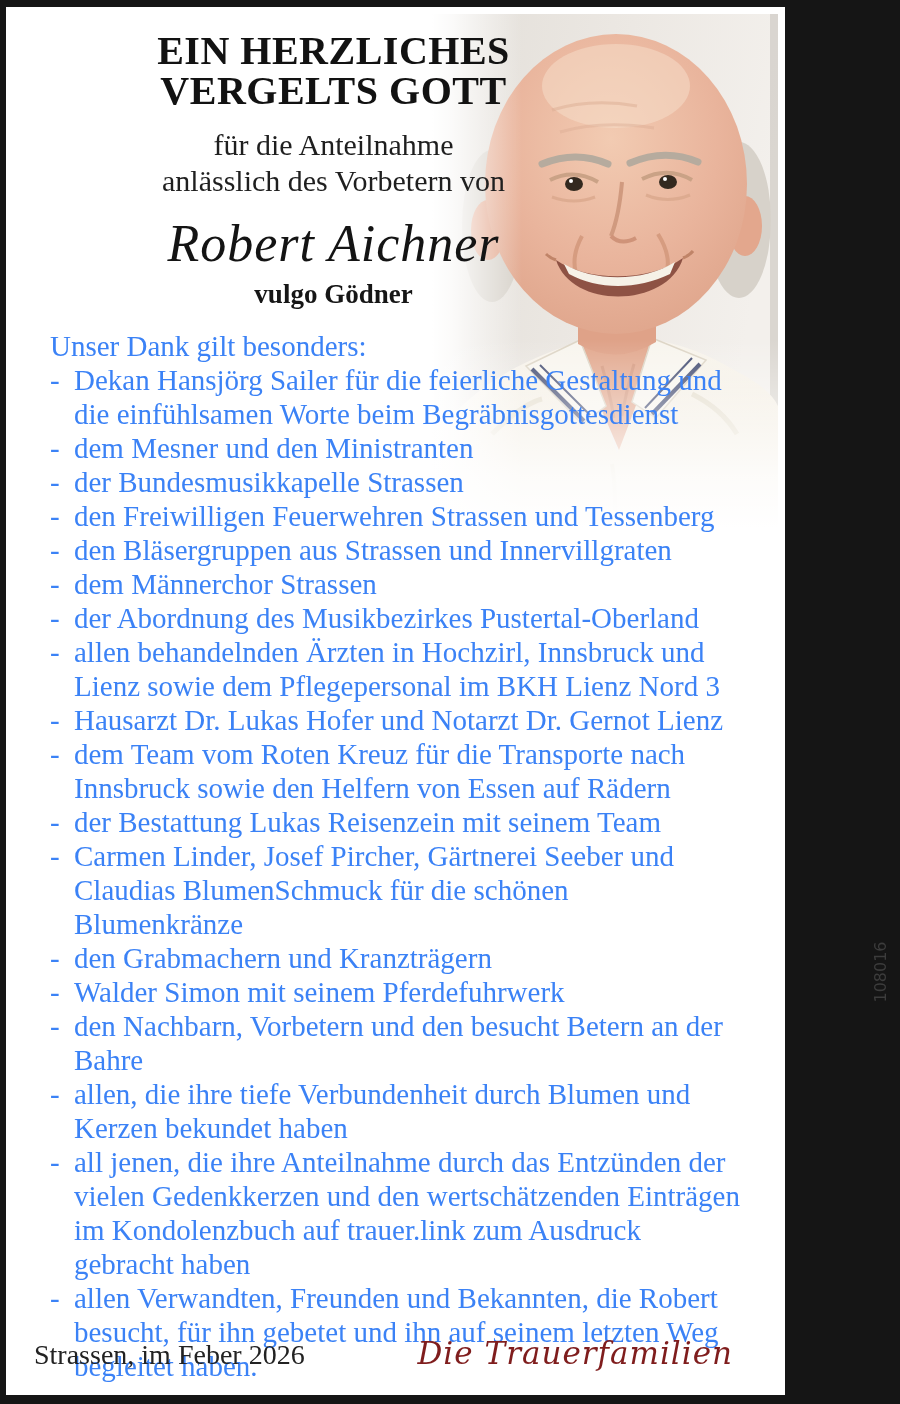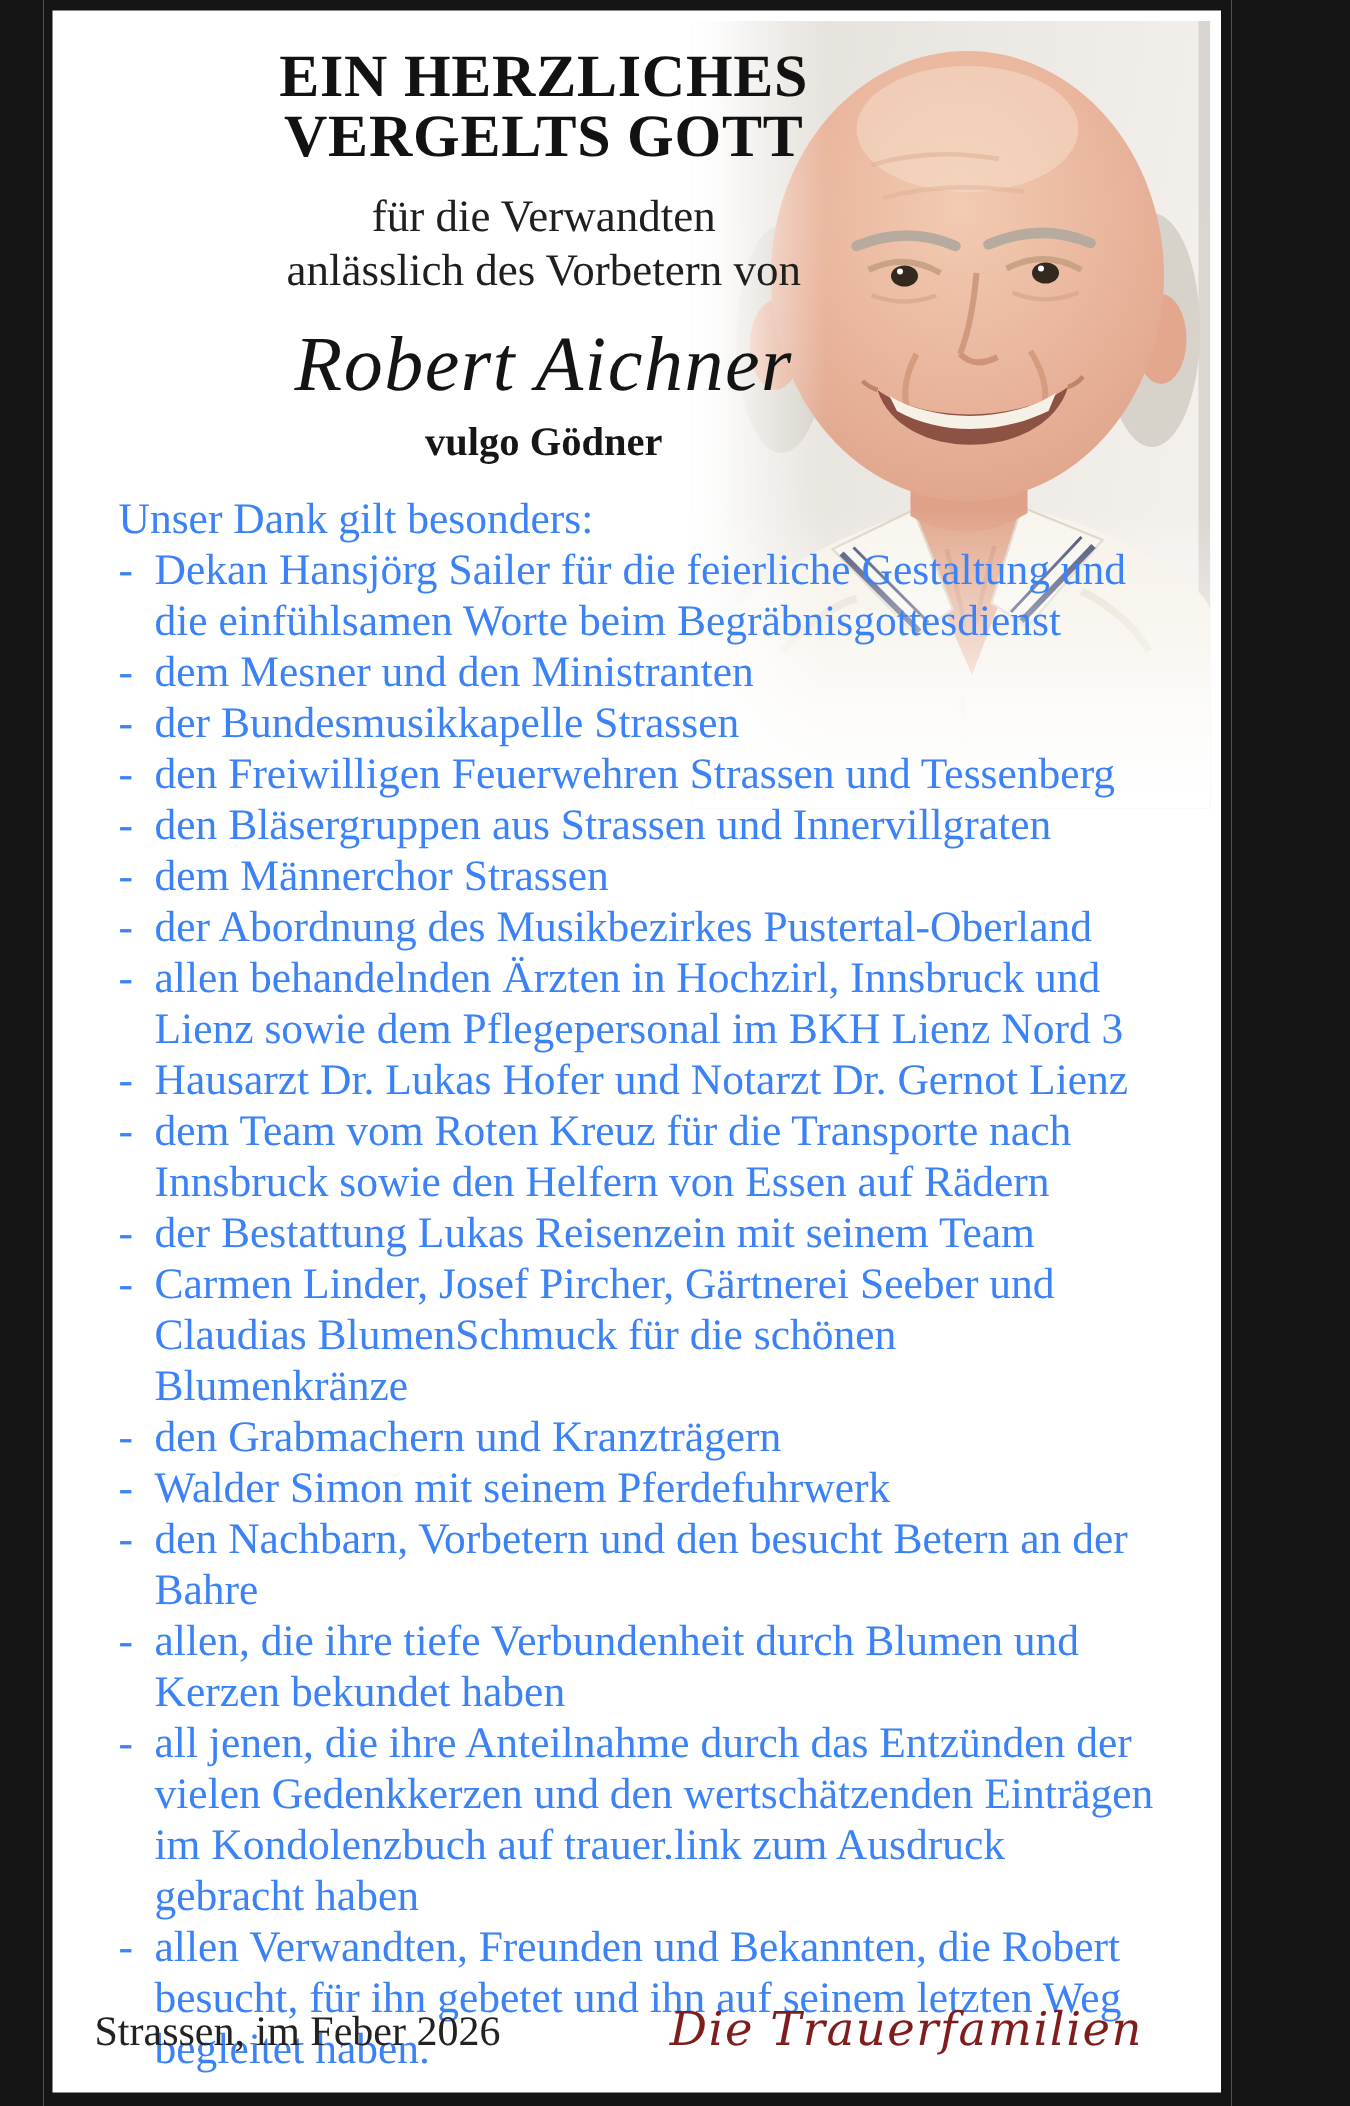--- a/index.html
+++ b/index.html
@@ -10,21 +10,20 @@
     position:relative;
     overflow:hidden;
   }
   .frame{
     position:absolute;
     left:0;top:0;width:792px;height:1404px;
     box-sizing:border-box;
     border:solid #151515;
     border-width:7px 7px 9px 6px;
     background:#ffffff;
-    margin-left:29px;
   }
   
   .photo{
     position:absolute;
     top:7px;right:7px;
     width:346px;height:525px;
     overflow:hidden;
     z-index:1;
   }
   .photo::before{ 
@@ -177,21 +176,21 @@
     </svg>
   </div>
 
   <div class="content">
     <div class="headerblock">
       <div class="title">
         <div>EIN HERZLICHES</div>
         <div>VERGELTS GOTT</div>
       </div>
       <div class="subtitle">
-        <div>für die Verwandten</div>
+        <div>für die Anteilnahme</div>
         <div>anlässlich des Vorbetern von</div>
       </div>
       <div class="deceased-name">Robert Aichner</div>
       <div class="vulgo">vulgo Gödner</div>
     </div>
 
     <div class="thanks">
       <p class="thanks-intro">Unser Dank gilt besonders:</p>
       <ul class="thanks-list">
           <li>

